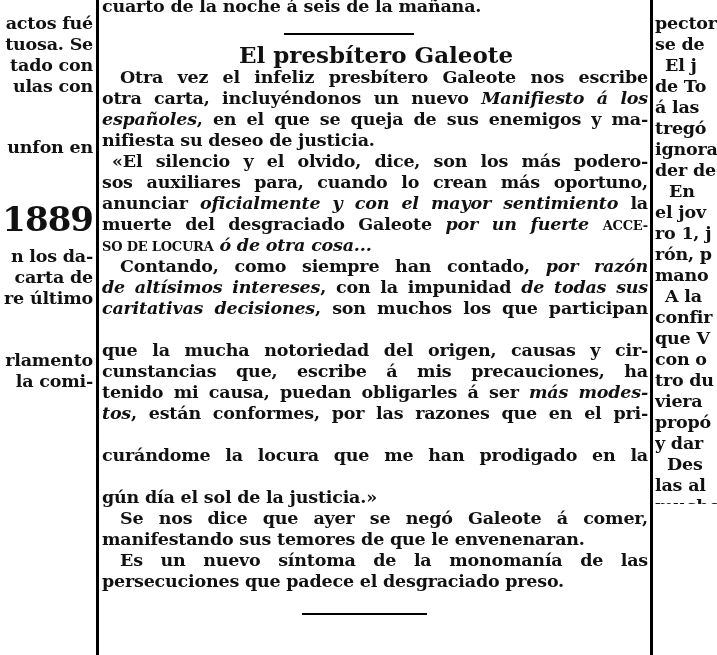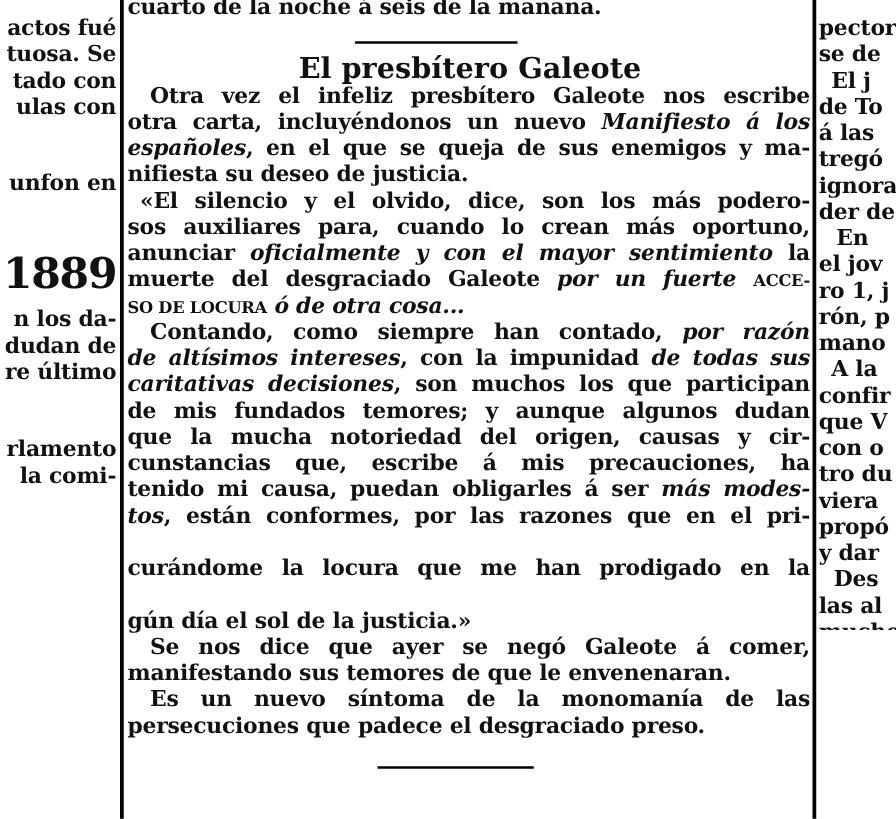--- a/index.html
+++ b/index.html
@@ -36,21 +36,21 @@
 
 <div class="col left-col" style="height:460px;">
   <div class="line" style="top:-4px;"></div>
   <div class="line" style="top:13px;">actos fué</div>
   <div class="line" style="top:34px;">tuosa. Se</div>
   <div class="line" style="top:55px;">tado con</div>
   <div class="line" style="top:76px;">ulas con</div>
   <div class="line" style="top:137px;">unfon en</div>
   <div class="line year" style="top:200px;">1889</div>
   <div class="line" style="top:246px;">n los da-</div>
-  <div class="line" style="top:267px;">dudan de</div>
+  <div class="line" style="top:267px;">carta de</div>
   <div class="line" style="top:288px;">re último</div>
   <div class="line" style="top:350px;">rlamento</div>
   <div class="line" style="top:371px;">la comi-</div>
   <div class="line" style="top:534px;">to de los</div>
 </div>
 
 <div class="rule-v" style="left:96px; width:3px;"></div>
 
 <div class="col mid-col" style="height:655px;">
   <div class="line indent last" style="top:-4px; padding-left:0;">cuarto de la noche á seis de la mañana.</div>
@@ -64,21 +64,20 @@
   <div class="line last" style="top:130px;">nifiesta su deseo de justicia.</div>
 
   <div class="line indent" style="top:151px; padding-left:10px;">«El silencio y el olvido, dice, son los más podero-</div>
   <div class="line" style="top:172px;">sos auxiliares para, cuando lo crean más oportuno,</div>
   <div class="line" style="top:193px;">anunciar <i>oficialmente y con el mayor sentimiento</i> la</div>
   <div class="line" style="top:214px;">muerte del desgraciado Galeote <i>por un fuerte</i> <span class="sc">ACCE-</span></div>
   <div class="line last" style="top:235px;"><span class="sc">SO DE LOCURA</span> <i>ó de otra cosa...</i></div>
   <div class="line indent" style="top:256px;">Contando, como siempre han contado, <i>por razón</i></div>
   <div class="line" style="top:277px;"><i>de altísimos intereses</i>, con la impunidad <i>de todas sus</i></div>
   <div class="line" style="top:298px;"><i>caritativas decisiones</i>, son muchos los que participan</div>
-  <div class="line" style="top:319px;">de mis fundados temores; y aunque algunos dudan</div>
   <div class="line" style="top:340px;">que la mucha notoriedad del origen, causas y cir-</div>
   <div class="line" style="top:361px;">cunstancias que, escribe á mis precauciones, ha</div>
   <div class="line" style="top:382px;">tenido mi causa, puedan obligarles á ser <i>más modes-</i></div>
   <div class="line" style="top:403px;"><i>tos</i>, están conformes, por las razones que en el pri-</div>
   <div class="line" style="top:445px;">curándome la locura que me han prodigado en la</div>
   <div class="line last" style="top:487px;">gún día el sol de la justicia.»</div>
 
   <div class="line indent" style="top:508px;">Se nos dice que ayer se negó Galeote á comer,</div>
   <div class="line last" style="top:529px;">manifestando sus temores de que le envenenaran.</div>
 

